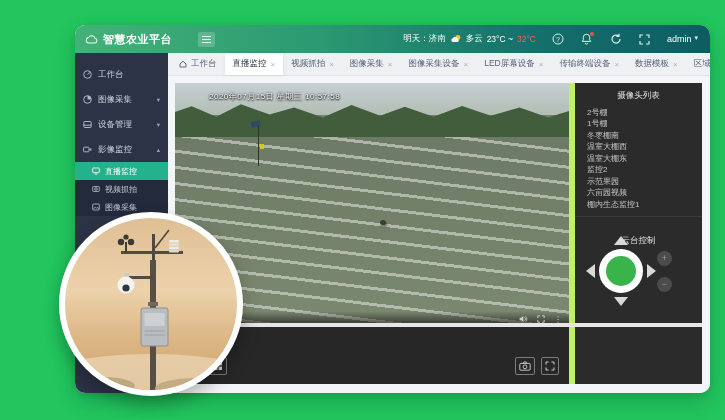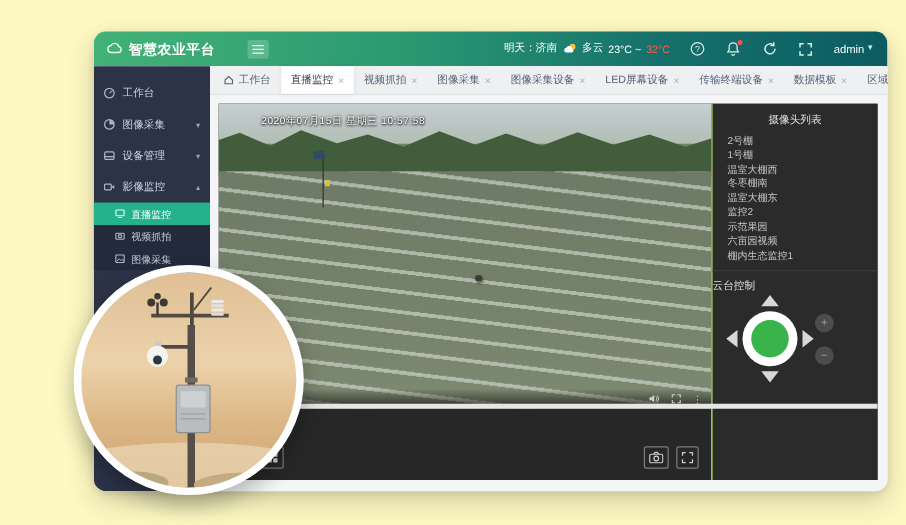--- a/index.html
+++ b/index.html
@@ -1,17 +1,17 @@
 <!DOCTYPE html>
 <html><head>
 <meta charset="utf-8">
 <style>
   * { margin:0; padding:0; box-sizing:border-box; }
   html,body { width:725px; height:420px; background:#fff; font-family:"Liberation Sans", sans-serif; overflow:hidden; }
-  .stage { position:relative; width:725px; height:420px; background:#fef9c3; }
+  .stage { position:relative; width:725px; height:420px; background:#22c55e; }
 
   
   .window { position:absolute; left:75px; top:25px; width:635px; height:368px; background:#fff;
             border-radius:10px; box-shadow:0 8px 22px rgba(0,0,0,.18), 0 2px 6px rgba(0,0,0,.08); overflow:hidden; }
 
   
   .hdr { height:28px; display:flex; align-items:center; padding:0 12px 0 10px;
          background:linear-gradient(90deg,#43b277 0%,#2c9a72 38%,#15706b 72%,#0c5c62 100%); }
   .logo-wrap { display:flex; align-items:center; gap:5px; }
   .hdr-title { color:#fff; font-size:11px; font-weight:bold; letter-spacing:.5px; }
@@ -73,25 +73,25 @@
 
   .seekstrip { position:absolute; left:0; right:0; bottom:57px; height:4px; background:#e6e6e6; z-index:3; cursor:pointer; }
 
   .toolbar { height:57px; background:#272727; display:flex; align-items:flex-end; gap:6px; padding:0 10px 9px 10px; }
   .tbtn { width:18px; height:18px; border:1px solid #7d7d7d; border-radius:2px; display:flex; align-items:center; justify-content:center; cursor:pointer; background:transparent; }
   .tbtn.active { border-color:#35a08a; }
   .tbtn .sq { width:8px; height:8px; background:#efefef; }
   .tspace { flex:1; }
 
   
-  .rpanel { width:133px; flex-shrink:0; border-left:1px solid #bef264; background:#2b2b2b; display:flex; flex-direction:column; }
+  .rpanel { width:133px; flex-shrink:0; border-left:6px solid #bef264; background:#2b2b2b; display:flex; flex-direction:column; }
   .cam-title { text-align:center; color:#e4e4e4; font-size:8.5px; padding:7px 0 5px; }
   .cam-item { color:#c6c6c6; font-size:8px; line-height:8.5px; padding:1.5px 4px 1.5px 12px; cursor:pointer; white-space:nowrap; overflow:hidden; }
   .ptz { border-top:1px solid #3b3b3b; margin-top:5px; padding-top:6px; position:relative; height:110px; }
-  .ptz-title { text-align:left; color:#e0e0e0; font-size:8.5px; }
+  .ptz-title { text-align:center; color:#e0e0e0; font-size:8.5px;margin-top:12px; }
   .dpad { position:absolute; left:24px; top:32px; width:44px; height:44px; background:#fff; border-radius:50%; }
   .dpad-center { position:absolute; left:7px; top:7px; width:30px; height:30px; border-radius:50%; background:#38b44a; cursor:pointer; }
   .arr { position:absolute; width:0; height:0; cursor:pointer; }
   .arr-up    { left:15px; top:-13px; border-left:7px solid transparent; border-right:7px solid transparent; border-bottom:9px solid #d8d8d8; }
   .arr-down  { left:15px; bottom:-13px; border-left:7px solid transparent; border-right:7px solid transparent; border-top:9px solid #d8d8d8; }
   .arr-left  { left:-13px; top:15px; border-top:7px solid transparent; border-bottom:7px solid transparent; border-right:9px solid #d8d8d8; }
   .arr-right { right:-13px; top:15px; border-top:7px solid transparent; border-bottom:7px solid transparent; border-left:9px solid #d8d8d8; }
   .zoomcol { position:absolute; left:82px; top:34px; display:flex; flex-direction:column; gap:11px; }
   .zbtn { width:15px; height:15px; border-radius:50%; background:#4c4c4c; color:#9c9c9c; font-size:9px;
           display:flex; align-items:center; justify-content:center; cursor:pointer; }
@@ -326,22 +326,22 @@
                       <path d="M1 3.6 V1 h2.6 M6.4 1 H9 v2.6 M9 6.4 V9 H6.4 M3.6 9 H1 V6.4"></path>
                     </svg>
                 </div>
               </div>
             </div>
 
             <div class="rpanel">
               <div class="cam-title">摄像头列表</div>
               <div class="cam-item">2号棚</div>
               <div class="cam-item">1号棚</div>
+              <div class="cam-item">冬枣棚南</div>
               <div class="cam-item">温室大棚西</div>
-              <div class="cam-item">冬枣棚南</div>
               <div class="cam-item">温室大棚东</div>
               <div class="cam-item">监控2</div>
               <div class="cam-item">示范果园</div>
               <div class="cam-item">六亩园视频</div>
               <div class="cam-item">棚内生态监控1</div>
 
               <div class="ptz">
                 <div class="ptz-title">云台控制</div>
                 <div class="dpad">
                   <span class="arr arr-up"></span>

